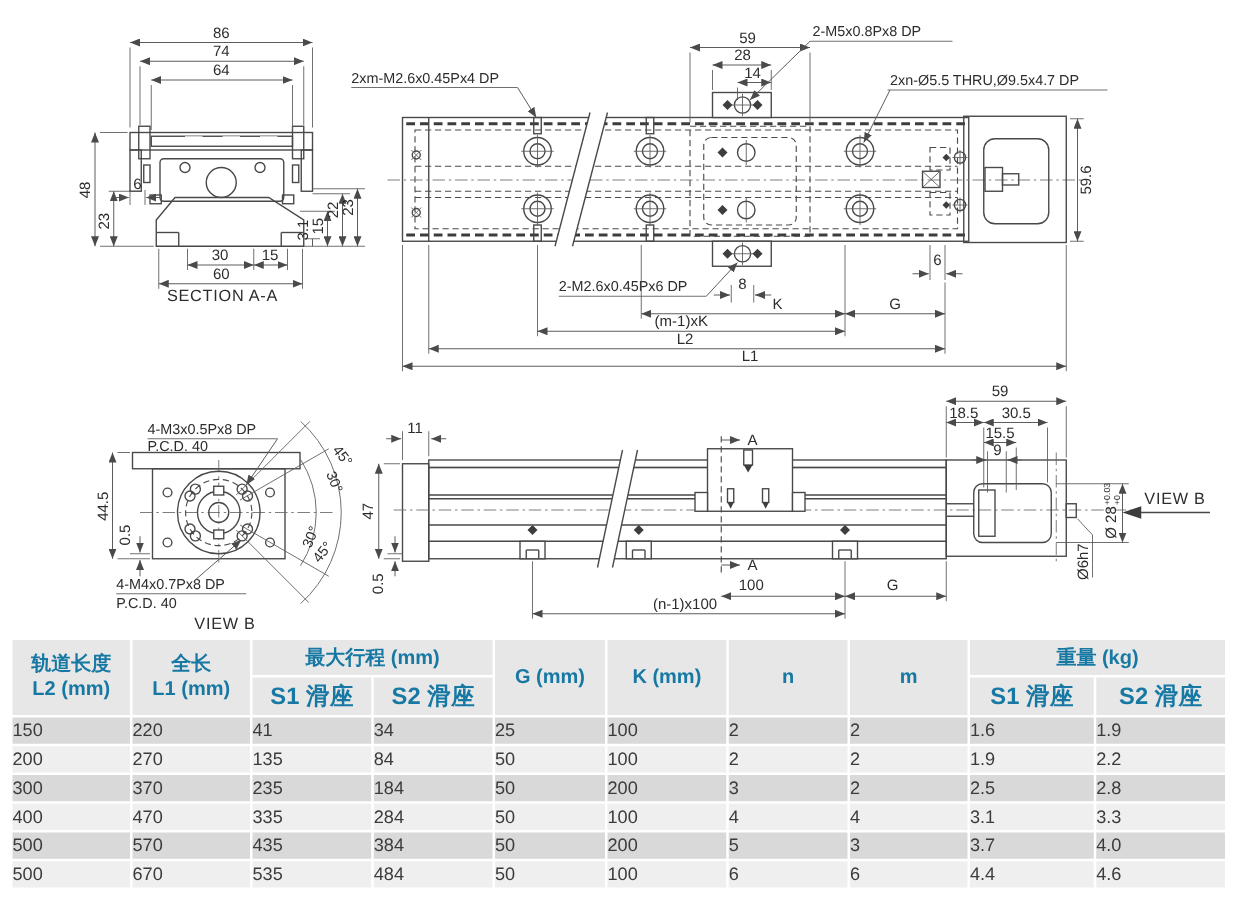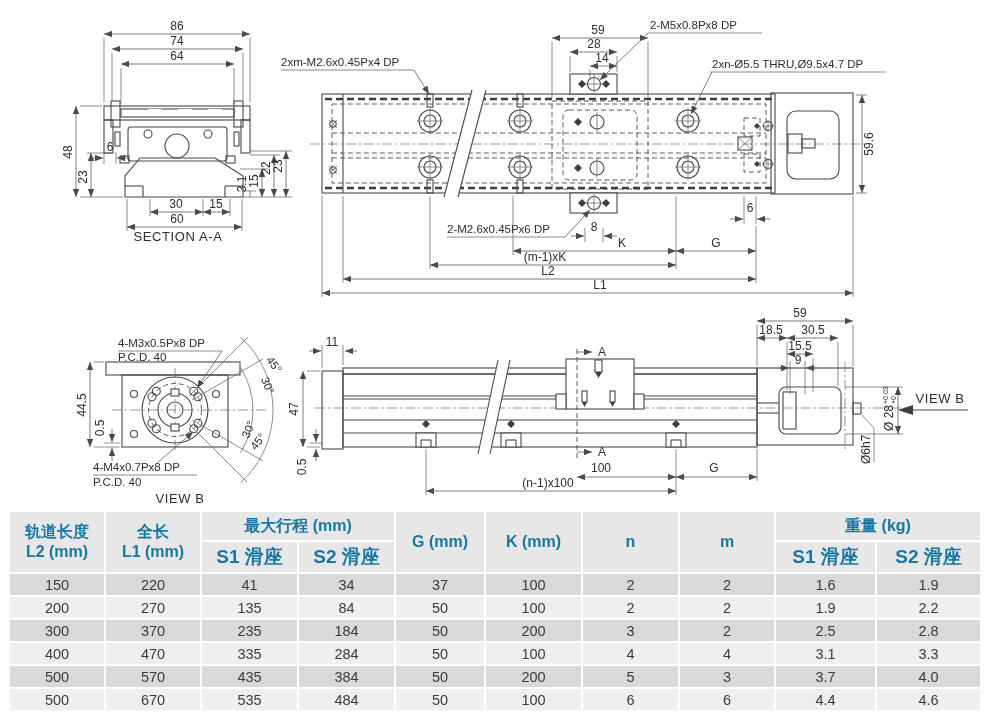--- a/index.html
+++ b/index.html
@@ -17,21 +17,21 @@
   .wq  {fill:#ffffff;stroke:none;}
   text{font-family:"Liberation Sans","DejaVu Sans",sans-serif;font-size:12px;fill:#2d2d2f;}
   .ct {font-size:11.5px;}
   .tt {font-size:13px;letter-spacing:0.6px;}
   .tol{font-size:7px;}
   .mid{text-anchor:middle;}
   
   .spec{width:974px;margin:2px 8px 0 8px;border-collapse:separate;border-spacing:2px;table-layout:fixed;}
   .spec th{background:#e7e7e7;color:#1779a3;font-weight:bold;font-size:16px;text-align:center;vertical-align:middle;padding:1px 0;}
   .spec th.sub{font-size:19px;padding:2px 0;}
-  .spec td{font-size:14.5px;color:#3b3b3b;text-align:center;vertical-align:middle;height:21px;padding:0;}
+  .spec td{font-size:14.5px;color:#3b3b3b;vertical-align:middle;height:21px;padding:0;}
   .spec tbody tr:nth-child(odd) td{background:#d9d9d9;}
   .spec tbody tr:nth-child(even) td{background:#efefef;}
   .h2line div{line-height:1.25;}
 </style>
 </head>
 <body>
 
 <svg class="drawing" viewBox="0 0 990 508">
   <defs>
     <marker id="arw" viewBox="0 0 10 8" refX="10" refY="4" markerWidth="10" markerHeight="8" orient="auto-start-reverse">
@@ -500,21 +500,21 @@
       <th class="sub">S1 滑座</th>
       <th class="sub">S2 滑座</th>
     </tr>
   </thead>
   <tbody>
     <tr>
       <td>150</td>
         <td>220</td>
         <td>41</td>
         <td>34</td>
-        <td>37</td>
+        <td>25</td>
         <td>100</td>
         <td>2</td>
         <td>2</td>
         <td>1.6</td>
         <td>1.9</td>
     </tr>
     <tr>
       <td>200</td>
         <td>270</td>
         <td>135</td>

